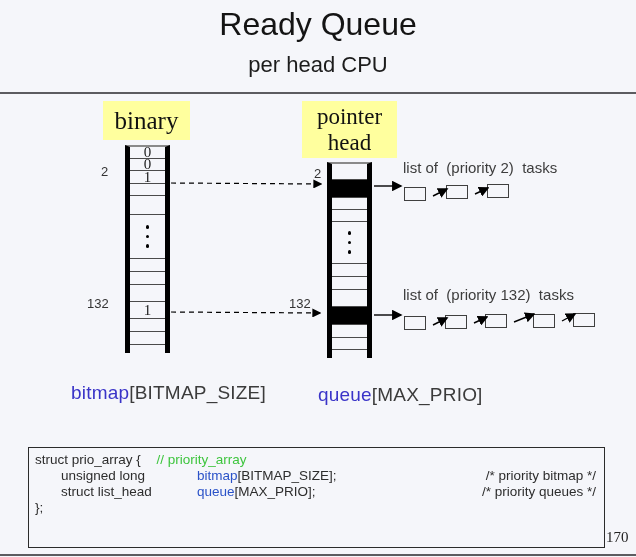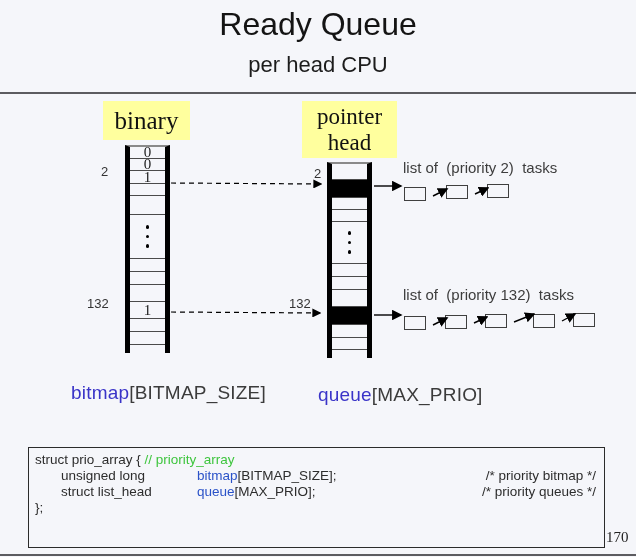--- a/index.html
+++ b/index.html
@@ -38,21 +38,21 @@
   .tasklist .caption{white-space:pre;font-size:15px;color:#3d3d3d;}
   .boxes{position:relative;height:24px;}
   .task-box{position:absolute;width:22px;height:14px;border:1.6px solid #3f3f3f;background:#f5f6fa;box-sizing:border-box;}
   
   .codebox{left:28px;top:447px;width:577px;height:101px;border:1.5px solid #2b2b2b;box-sizing:border-box;
            font-size:13.5px;line-height:16px;color:#2d2d2d;padding:4px 0 0 6px;background:transparent;}
   .code-line{position:relative;height:16px;white-space:pre;}
   .code-line .indent{display:inline-block;width:26px;}
   .code-line .type{display:inline-block;width:136px;}
   .code-line .name{color:var(--codeblue,#2a52c8);}
-  .code-line .cmt-green{color:var(--green,#3ec53e);}
+  .code-line .cmt-green{color:var(--green,#3ec53e);margin-left:12px;}
   .code-line .comment{position:absolute;right:8px;top:0;color:#2d2d2d;}
   .pagenum{left:606px;top:529px;font-family:"Liberation Serif",serif;font-size:15px;color:#222;}
   svg.overlay{position:absolute;left:0;top:0;pointer-events:none;}
   svg .dash{stroke:#000;stroke-width:1.2;stroke-dasharray:5 4;}
   svg .solid{stroke:#000;stroke-width:1.4;}
 </style>
 </head>
 <body>
 
 <div class="abs title">Ready Queue</div>

